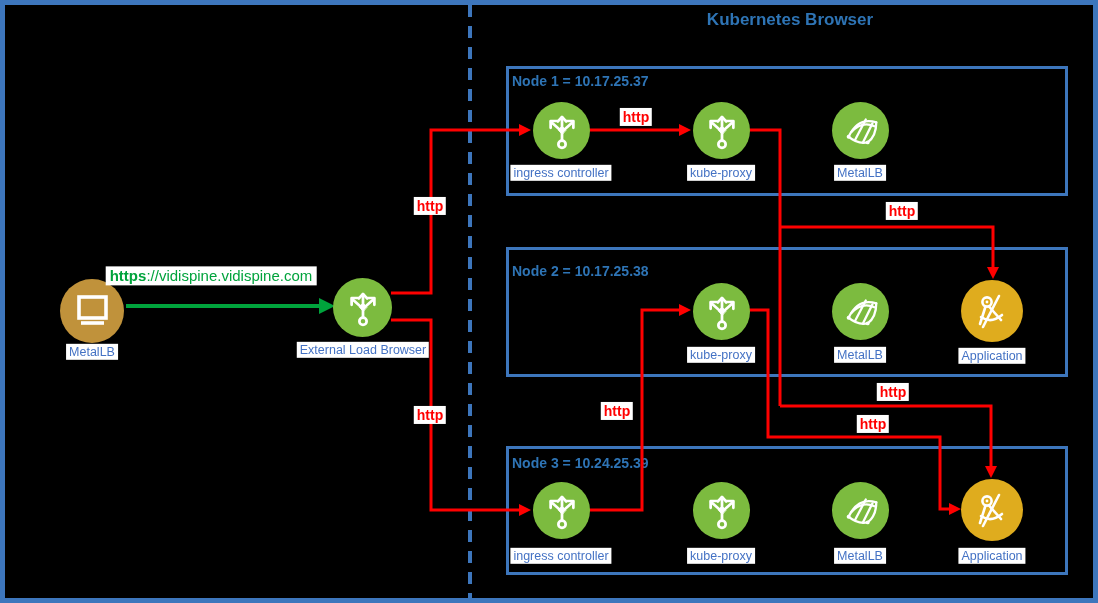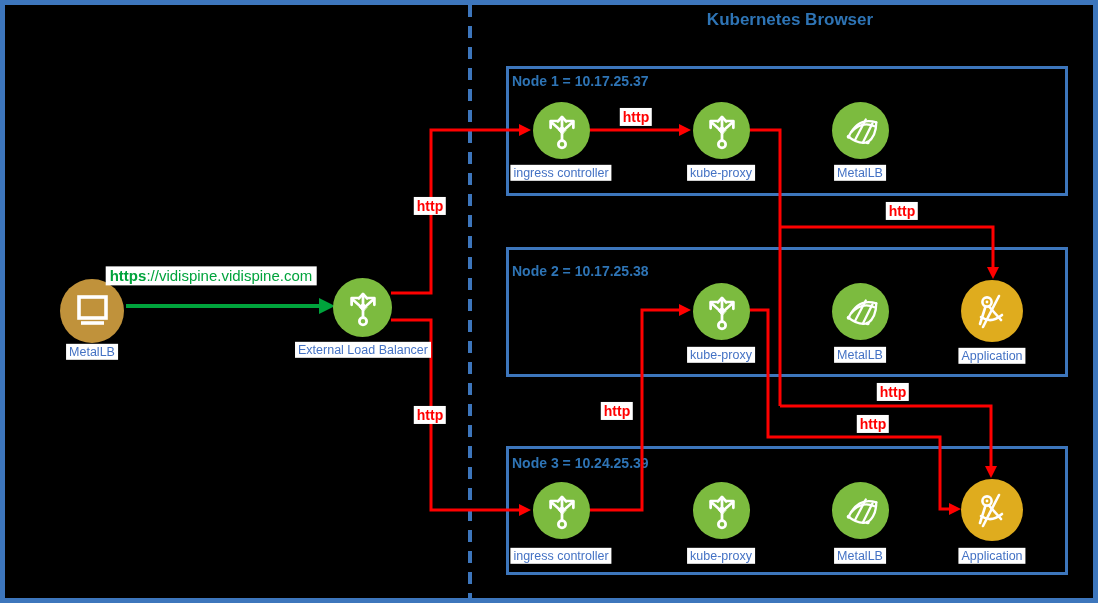--- a/index.html
+++ b/index.html
@@ -117,21 +117,21 @@
         <path d="M22 32.5 L22 21"></path>
       <path d="M22 25.5 L18 21 L22 16.5 L26 21 Z" fill="#fff" stroke-width="1"></path>
       <path d="M22 19 L22 7"></path>
         <path d="M17.5 11.5 L22 6.5 L26.5 11.5"></path>
       <path d="M19 20 L10 12"></path>
         <path d="M9.5 18.5 L9.5 11 L17 11"></path>
       <path d="M25 20 L34 12"></path>
         <path d="M27 11 L34.5 11 L34.5 18.5"></path>
     </svg>
   </div>
-  <div class="chip lbl" style="left:358px;top:345px;">External Load Balancer</div>
+  <div class="chip lbl" style="left:358px;top:345px;">External Load Browser</div>
 
   <div class="chip url" style="left:206px;top:271px;"><b>https</b><span>://vidispine.vidispine.com</span></div>
 
   <div class="circle green" style="left:528px;top:97px;width:57px;height:57px;">
     <svg class="icon-svg" width="40" height="40" viewBox="0 0 44 44" fill="none" stroke="#fff" stroke-width="3" stroke-linecap="round" stroke-linejoin="round">
       <circle cx="22" cy="36.5" r="4"></circle>
         <path d="M22 32.5 L22 21"></path>
       <path d="M22 25.5 L18 21 L22 16.5 L26 21 Z" fill="#fff" stroke-width="1"></path>
       <path d="M22 19 L22 7"></path>
         <path d="M17.5 11.5 L22 6.5 L26.5 11.5"></path>

